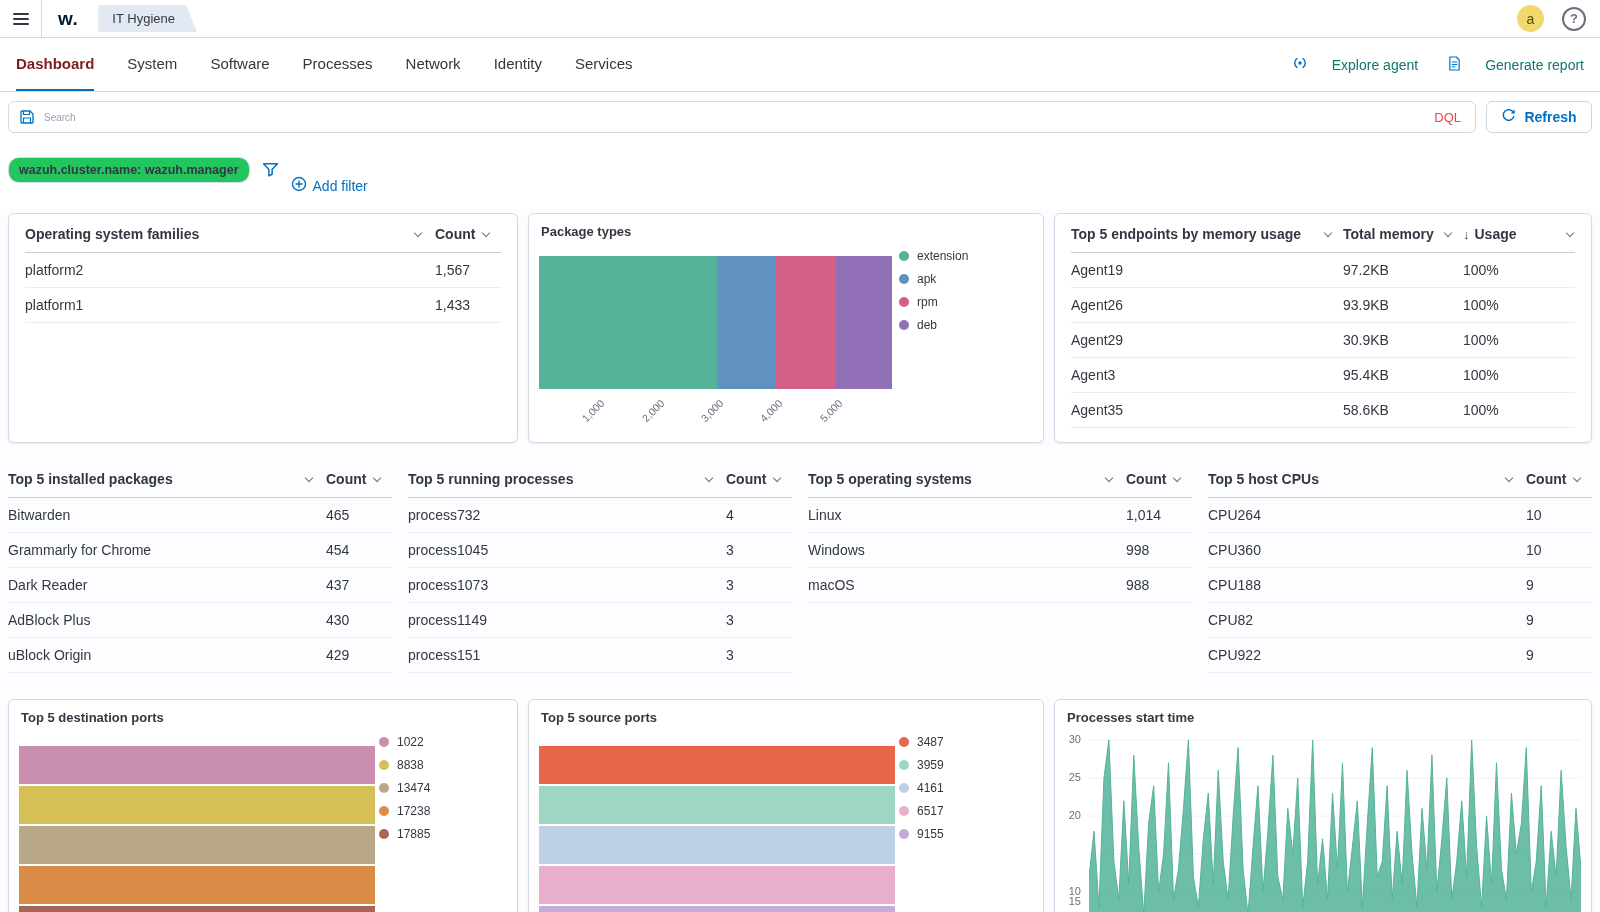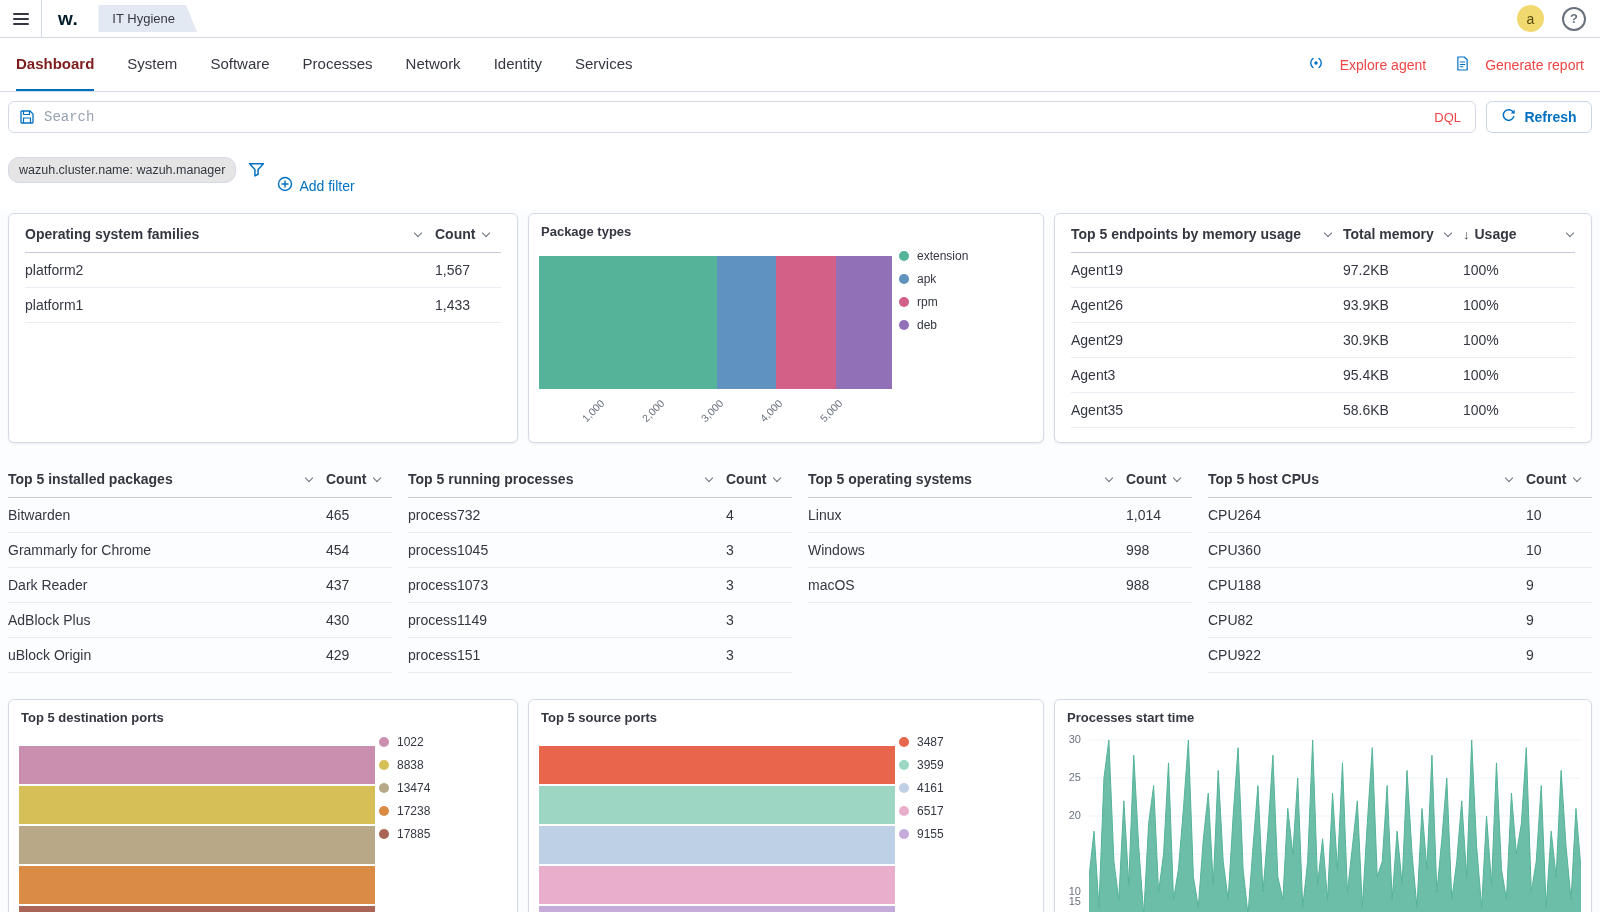--- a/index.html
+++ b/index.html
@@ -16,31 +16,31 @@
     clip-path:polygon(0 0,calc(100% - 11px) 0,100% 100%,0 100%);cursor:pointer;}
   .spacer{flex:1}
   .avatar{width:27px;height:27px;border-radius:50%;background:#F1D86F;color:#5b4a08;display:flex;align-items:center;justify-content:center;font-size:14px;margin-right:18px;cursor:pointer;}
   .help-btn{width:24px;height:24px;border-radius:50%;border:2px solid #69707D;color:#69707D;font-size:13px;font-weight:700;display:flex;align-items:center;justify-content:center;background:#fff;cursor:pointer;}
 
   
   .tabs-bar{height:54px;display:flex;align-items:stretch;border-bottom:1px solid #D3DAE6;padding:0 16px;background:#fff;}
   .tab{display:flex;align-items:center;margin-right:33px;font-size:15px;color:#343741;cursor:pointer;border-bottom:2px solid transparent;}
   .tab.active{color:#7f1d1d;font-weight:700;border-bottom-color:#0071C2;}
   .tab-actions{margin-left:auto;display:flex;align-items:center;gap:30px;}
-  .action-link{color:#ef4444;font-size:14px;display:flex;align-items:center;gap:16px;cursor:pointer;background:none;border:none;font-family:inherit;}
+  .action-link{color:#0f766e;font-size:14px;display:flex;align-items:center;gap:24px;cursor:pointer;background:none;border:none;font-family:inherit;}
 
   
   .search-row{display:flex;gap:10px;padding:9px 8px 5px;align-items:center;background:#fff;}
   .search-box{flex:1;height:32px;border:1px solid #D3DAE6;border-radius:6px;display:flex;align-items:center;padding:0 10px;gap:9px;background:#fff;}
-  .search-input{flex:1;border:none;outline:none;font-size:14px;color:#343741;font-family:Liberation Mono, monospace;background:transparent;}
+  .search-input{flex:1;border:none;outline:none;font-size:10px;color:#343741;font-family:Liberation Sans, sans-serif;background:transparent;}
   .search-input::placeholder{color:#98A2B3;}
   .dql-btn{font-size:13px;color:#ef4444;background:none;border:none;cursor:pointer;font-family:inherit;padding:0 4px;}
   .refresh-btn{height:32px;min-width:106px;border:1px solid #C9D6E4;border-radius:6px;background:#fff;color:#0071C2;font-size:14px;font-weight:600;display:flex;align-items:center;justify-content:center;gap:8px;cursor:pointer;font-family:inherit;}
   .filter-row{display:flex;align-items:center;gap:12px;padding:6px 8px 14px;background:#fff;}
-  .filter-pill{border:1px solid #D3DAE6;border-radius:11px;padding:5px 10px;font-size:12.5px;background:#e5e5e5;cursor:pointer;}
+  .filter-pill{border:1px solid #D3DAE6;border-radius:11px;padding:5px 10px;font-size:12.5px;background:#22c55e;cursor:pointer;font-weight:bold;}
   .icon-btn{background:none;border:none;cursor:pointer;display:flex;align-items:center;}
   .add-filter{display:flex;align-items:center;gap:6px;color:#0071C2;font-size:14px;background:none;border:none;cursor:pointer;font-family:inherit;margin-top:32px;}
 
   
   .content{padding:4px 8px 0;background:#FCFDFE;}
   .row1,.row3{display:grid;grid-template-columns:510px 516px 1fr;gap:10px;}
   .row1 .panel{height:230px;}
   .row3 .panel{height:420px;}
   .panel{background:#fff;border:1px solid #D3DAE6;border-radius:6px;position:relative;overflow:hidden;box-shadow:0 1px 2px rgba(152,162,179,.18);}
   .row2{display:grid;grid-template-columns:repeat(4,1fr);gap:16px;margin:16px 0 26px;}

